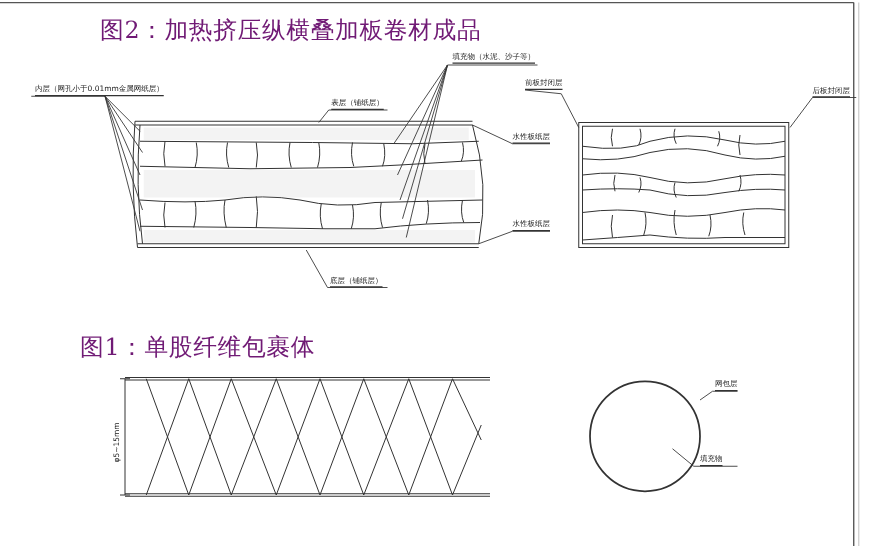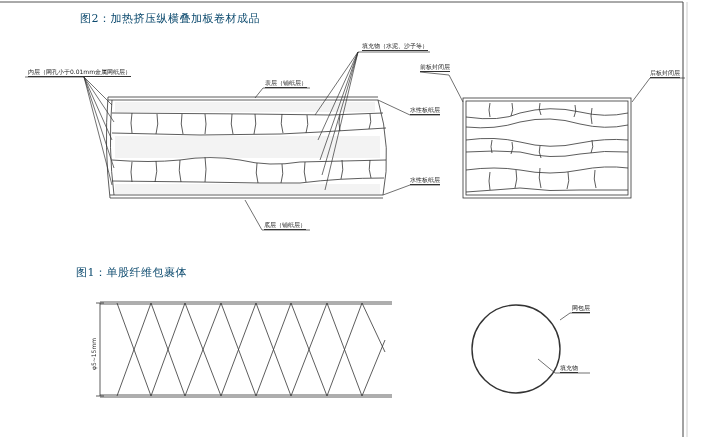--- a/index.html
+++ b/index.html
@@ -1,18 +1,18 @@
 <!DOCTYPE html>
 <html><head>
   <meta charset="utf-8">
   <style>
     html, body { margin: 0; padding: 0; background: #ffffff; }
     body { width: 704px; height: 437px; position: relative; overflow: hidden; font-family: "DejaVu Sans", sans-serif; }
     #drawing { position: absolute; left: 0; top: 0; width: 704px; height: 437px; }
-    .title { position: absolute; font-family: "DejaVu Serif", serif; color: #0c4a6e; font-size: 11px; letter-spacing: 0.5px; white-space: nowrap; }
+    .title { position: absolute; font-family: "DejaVu Serif", serif; color: #701a75; font-size: 19px; letter-spacing: 0.5px; white-space: nowrap; }
     .lbl { position: absolute; font-size: 6px; color: #222; white-space: nowrap; line-height: 7px; border-bottom: 1px solid #333; padding-bottom: 1px; }
     .vlbl { position: absolute; font-size: 6px; color: #222; white-space: nowrap; transform: rotate(-90deg); transform-origin: left top; }
   </style>
 </head>
 <body>
 
 <svg id="drawing" width="704" height="437" viewBox="0 0 704 437" xmlns="http://www.w3.org/2000/svg">
 
   <line x1="0" y1="2" x2="683" y2="2" stroke="#555" stroke-width="1"></line>
   <line x1="683" y1="2" x2="683" y2="437" stroke="#444" stroke-width="1"></line>
@@ -142,21 +142,21 @@
   <g stroke="#333" fill="none">
     <circle cx="516" cy="349" r="44" stroke-width="1.4"></circle>
     <line x1="538" y1="359" x2="555" y2="373" stroke-width="0.7"></line>
     <line x1="555" y1="373" x2="590" y2="373" stroke-width="0.7"></line>
     <line x1="560" y1="320" x2="570" y2="313" stroke-width="0.7"></line>
     <line x1="570" y1="313" x2="590" y2="313" stroke-width="0.7"></line>
   </g>
 </svg>
 
 <div class="title" style="left:80px; top:11px;">图2：加热挤压纵横叠加板卷材成品</div>
-<div class="title" style="left:76px; top:265px;">图1：单股纤维包裹体</div>
+<div class="title" style="left:64px; top:265px;">图1：单股纤维包裹体</div>
 
 <div class="lbl" style="left:28px; top:68px;">内层（网孔小于0.01mm金属网纸层）</div>
 <div class="lbl" style="left:362px; top:42px;">填充物（水泥、沙子等）</div>
 <div class="lbl" style="left:265px; top:79px;">表层（铺纸层）</div>
 <div class="lbl" style="left:410px; top:106px;">水性板纸层</div>
 <div class="lbl" style="left:410px; top:176px;">水性板纸层</div>
 <div class="lbl" style="left:264px; top:221px;">底层（铺纸层）</div>
 <div class="lbl" style="left:420px; top:63px;">前板封闭层</div>
 <div class="lbl" style="left:650px; top:69px;">后板封闭层</div>
 

